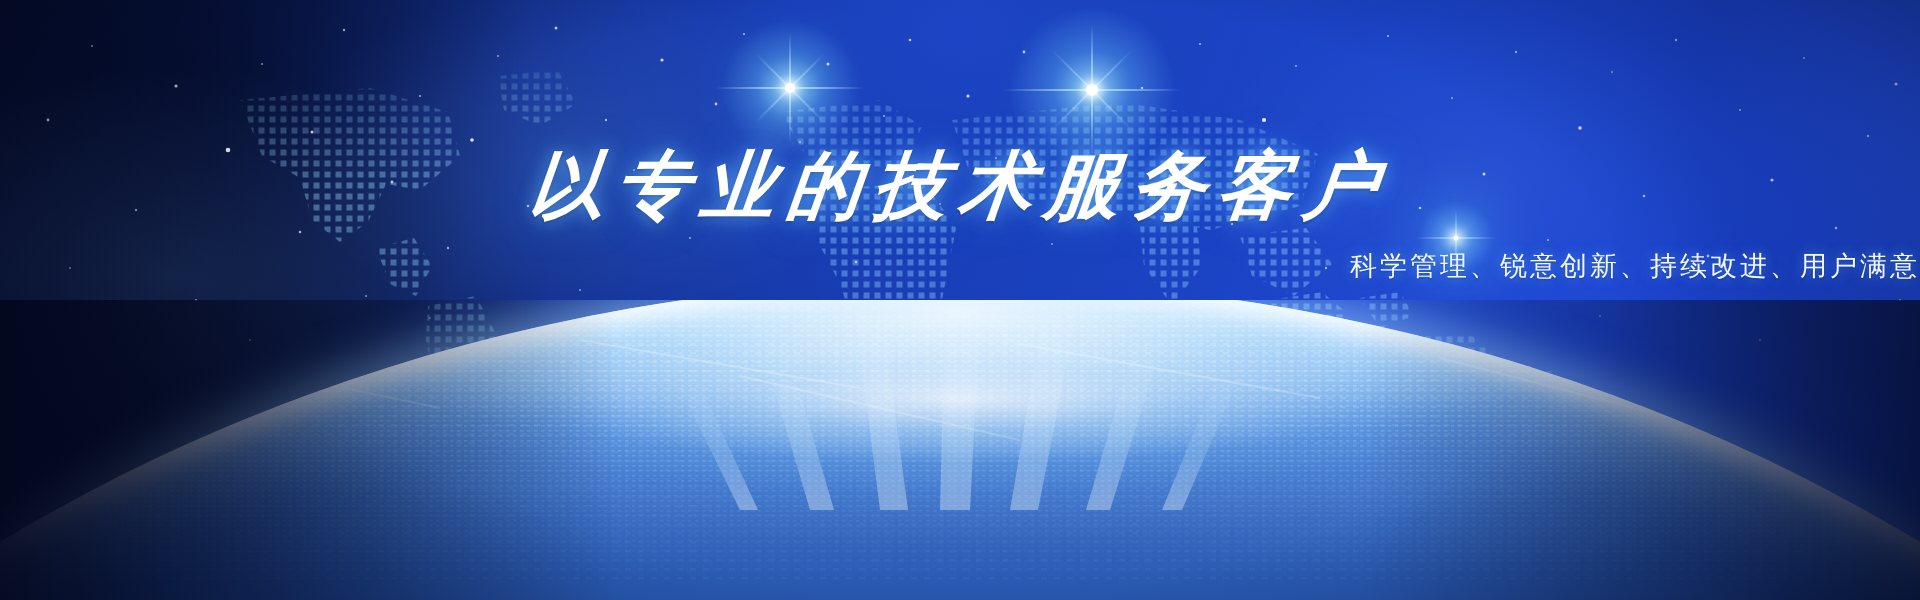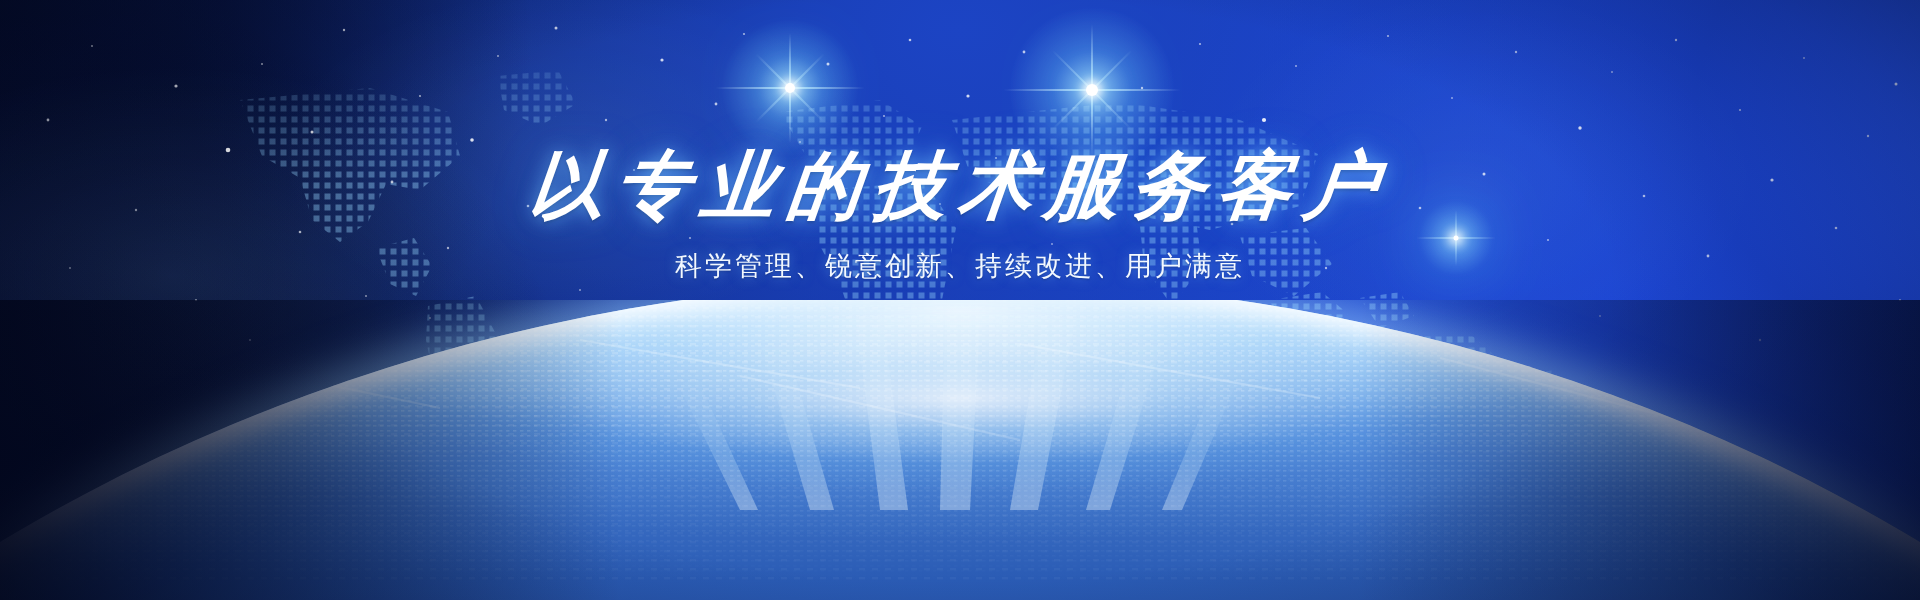--- a/index.html
+++ b/index.html
@@ -151,20 +151,21 @@
   .subtitle{
     margin:0;
     position:absolute;left:0;right:0;top:248px;
     font-family:"Liberation Sans","DejaVu Sans",sans-serif;
     font-size:27px;
     font-weight:400;
     letter-spacing:3px;
     color:#f2f8ff;
     text-shadow:0 0 12px rgba(110,190,255,.55), 0 1px 2px rgba(0,20,60,.35);
     white-space:nowrap;
+    text-align:right;
   }
 
   
   .vignette{
     position:absolute;inset:0;pointer-events:none;
     background:radial-gradient(ellipse 1250px 560px at 50% 48%, rgba(0,0,0,0) 52%, rgba(3,10,38,.30) 82%, rgba(2,7,28,.52) 100%);
   }
 </style>
 </head>
 <body>

